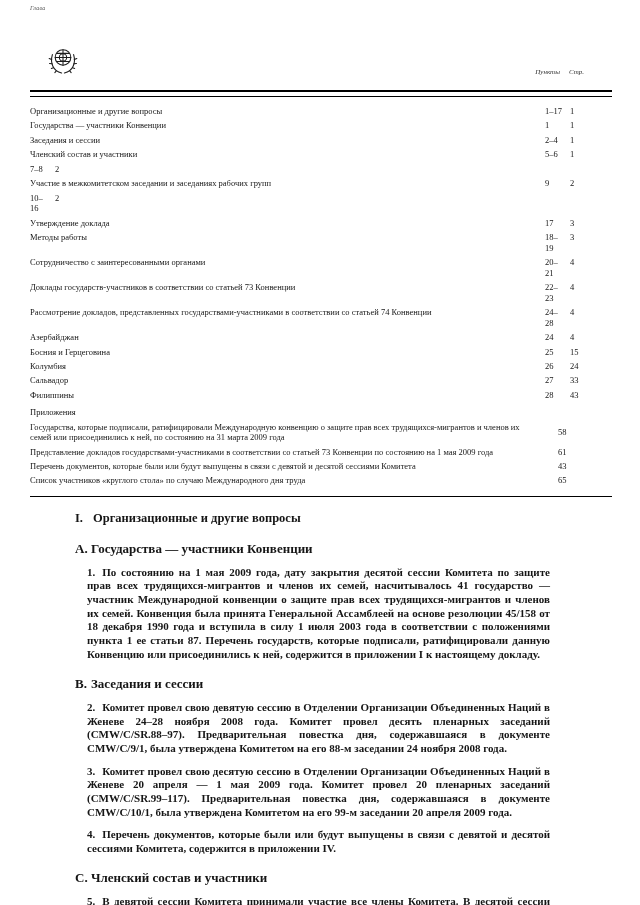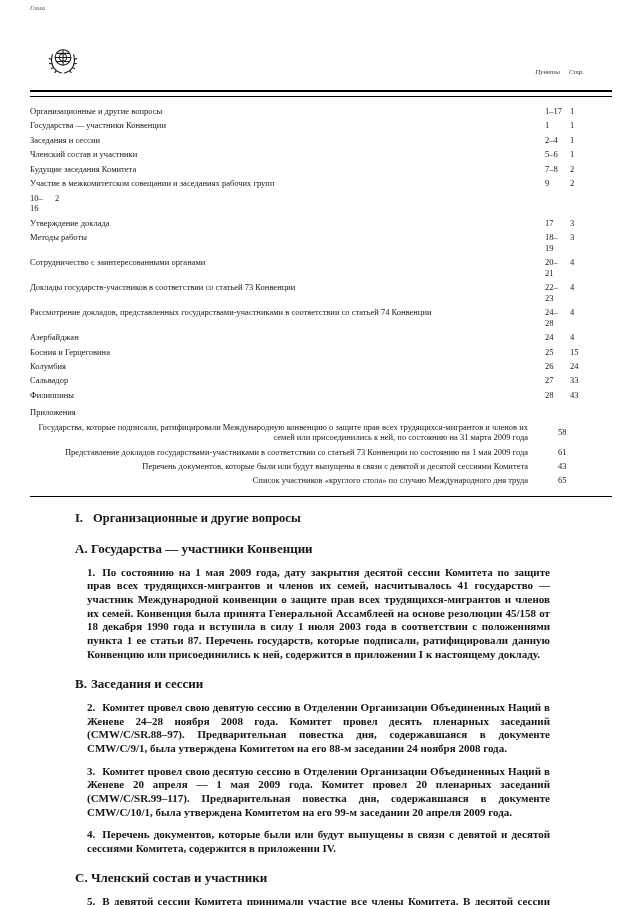--- a/index.html
+++ b/index.html
@@ -29,21 +29,21 @@
   }
   .t-title{flex:1;padding-right:12px;}
   .t-paras{width:20px;flex:none;}
   .t-page{width:18px;flex:none;padding-left:5px;}
   .annex-label{font-size:8.5px;margin:6px 0 5px;}
   .arow{
     display:flex;align-items:center;
     margin:0 0 3.8px;padding-right:24px;
     font-size:8.5px;line-height:1.25;
   }
-  .a-title{flex:1;padding-right:30px;text-align:right;}
+  .a-title{flex:1;padding-right:30px;}
   .a-page{width:30px;flex:none;}
   .doc-body{margin:14px 50px 0 45px;}
   .h1{font-size:12.5px;font-weight:bold;margin:12px 0 12px;}
   .h1 .num{display:inline-block;width:18px;}
   .h2{font-size:13px;font-weight:bold;margin:15px 0 9px;}
   .h2 .num{display:inline-block;width:16px;}
   p.p{font-size:11px;line-height:1.24;text-align:justify;margin:0 12px 9px;font-weight:bold;}
   p.p .num{margin-right:7px;}
 </style>
 </head>
@@ -98,26 +98,25 @@
           <span class="t-title">Заседания и сессии</span>
           <span class="t-paras">2–​4</span>
           <span class="t-page">1</span>
         </div>
         <div class="trow">
           <span class="t-title">Членский состав и участники</span>
           <span class="t-paras">5–​6</span>
           <span class="t-page">1</span>
         </div>
         <div class="trow">
-          <span class="t-title">Будущие заседания Комитета</span>
           <span class="t-paras">7–​8</span>
           <span class="t-page">2</span>
         </div>
         <div class="trow">
-          <span class="t-title">Участие в межкомитетском совещании и заседаниях рабочих групп</span>
+          <span class="t-title">Участие в межкомитетском заседании и заседаниях рабочих групп</span>
           <span class="t-paras">9</span>
           <span class="t-page">2</span>
         </div>
         <div class="trow">
           <span class="t-paras">10–​16</span>
           <span class="t-page">2</span>
         </div>
         <div class="trow">
           <span class="t-title">Утверждение доклада</span>
           <span class="t-paras">17</span>

